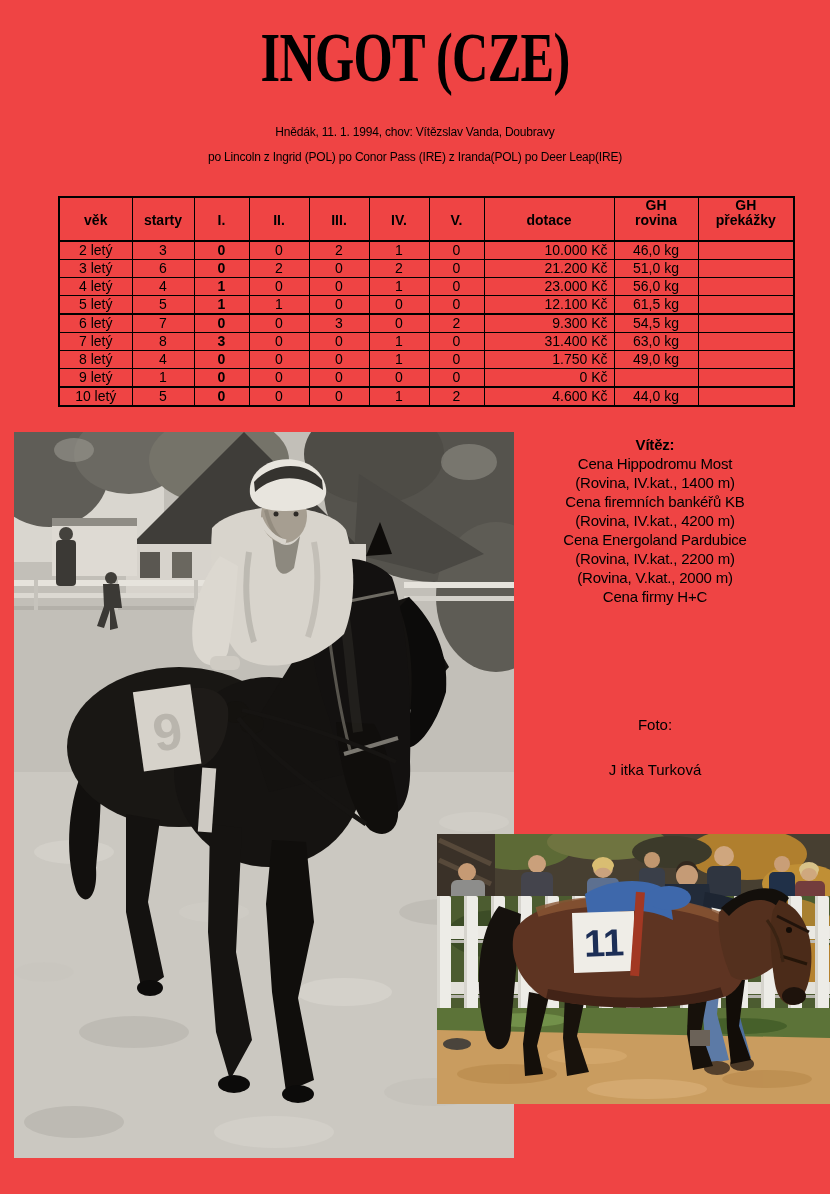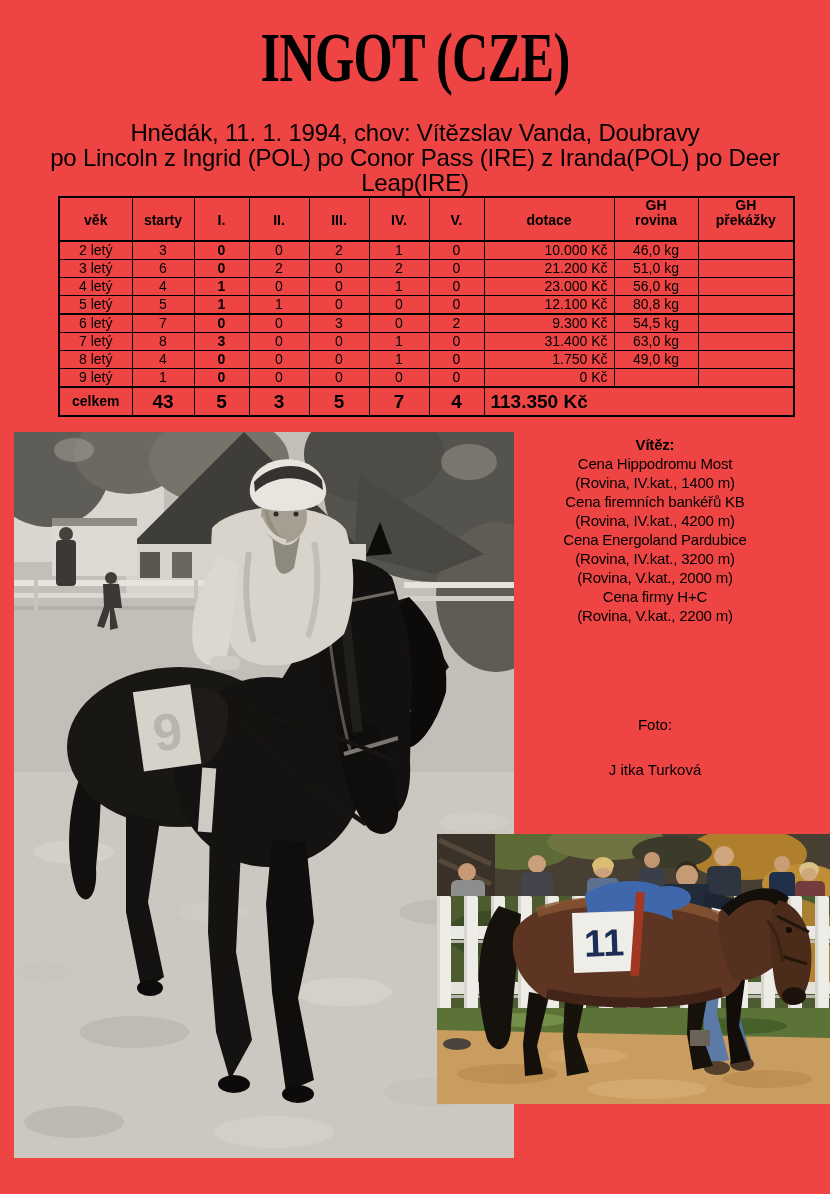--- a/index.html
+++ b/index.html
@@ -5,21 +5,21 @@
   html,body{margin:0;padding:0;background:#ffffff;}
   .page{position:relative;width:830px;height:1194px;background:#ef4444;overflow:hidden;
         font-family:"Liberation Sans","DejaVu Sans",sans-serif;color:#000;}
 
   
   .title{position:absolute;top:20px;left:0;width:830px;text-align:center;
          font-family:"Liberation Serif","DejaVu Serif",serif;font-weight:bold;
          font-size:70px;line-height:76px;transform:scaleX(.72);transform-origin:center;
          letter-spacing:-1px;}
   .subtitle{position:absolute;top:120px;left:0;width:830px;text-align:center;
-            font-size:24px;line-height:25px;letter-spacing:-.2px;}
+            font-size:12px;line-height:25px;letter-spacing:-.2px;}
 
   
   table.record{position:absolute;left:58px;top:196px;width:735px;border-collapse:collapse;
                table-layout:fixed;border:2px solid #000;}
   table.record th,table.record td{border:1px solid #000;padding:0;overflow:hidden;}
   table.record th{height:30px;vertical-align:bottom;text-align:center;font-weight:bold;
                   font-size:14px;line-height:15px;white-space:pre-line;padding-bottom:12px;}
   table.record thead th{border-bottom:2px solid #000;}
   table.record tbody td{height:17px;font-size:14px;line-height:17px;text-align:center;}
   table.record td.b{font-weight:bold;}
@@ -122,21 +122,21 @@
         </tr>
         <tr>
           <td>5 letý</td>
           <td>5</td>
           <td class="b">1</td>
           <td>1</td>
           <td>0</td>
           <td>0</td>
           <td>0</td>
           <td class="money">12.100 Kč</td>
-          <td>80,8 kg</td>
+          <td>61,5 kg</td>
           <td></td>
         </tr>
         <tr class="thick">
           <td>6 letý</td>
           <td>7</td>
           <td class="b">0</td>
           <td>0</td>
           <td>3</td>
           <td>0</td>
           <td>2</td>
@@ -173,29 +173,31 @@
           <td>1</td>
           <td class="b">0</td>
           <td>0</td>
           <td>0</td>
           <td>0</td>
           <td>0</td>
           <td class="money">0 Kč</td>
           <td></td>
           <td></td>
         </tr>
-        <tr class="total">
-          <td class="tlabel">celkem</td>
-          <td class="big">43</td>
-          <td class="big">5</td>
-          <td class="big">3</td>
-          <td class="big">5</td>
-          <td class="big">7</td>
-          <td class="big">4</td>
-          <td colspan="3" class="tmoney">113.350 Kč</td>
+        <tr class="thick">
+          <td>10 letý</td>
+          <td>5</td>
+          <td class="b">0</td>
+          <td>0</td>
+          <td>0</td>
+          <td>1</td>
+          <td>2</td>
+          <td class="money">4.600 Kč</td>
+          <td>44,0 kg</td>
+          <td></td>
         </tr>
       </tbody>
   </table>
 
   <svg class="photo-bw" viewBox="0 0 500 726" width="500" height="726" preserveAspectRatio="none">
     <rect width="500" height="726" fill="#cbc8c1"></rect>
     <rect width="500" height="340" fill="#c2bfb8"></rect>
     <rect x="0" y="0" width="150" height="130" fill="#d9d6cf"></rect>
     <g>
       <ellipse cx="35" cy="40" rx="60" ry="55" fill="#5f5d57"></ellipse>
@@ -294,24 +296,23 @@
   </svg>
 
   <div class="winners">
     <div class="head">Vítěz:</div>
     <div id="winners-list">
         <div>Cena Hippodromu Most</div>
         <div>(Rovina, IV.kat., 1400 m)</div>
         <div>Cena firemních bankéřů KB</div>
         <div>(Rovina, IV.kat., 4200 m)</div>
         <div>Cena Energoland Pardubice</div>
-        <div>(Rovina, IV.kat., 3200 m)</div>
+        <div>(Rovina, IV.kat., 2200 m)</div>
         <div>(Rovina, V.kat., 2000 m)</div>
         <div>Cena firmy H+C</div>
-        <div>(Rovina, V.kat., 2200 m)</div>
       </div>
   </div>
 
   <div class="credit">
     <div>Foto:</div>
     <div class="name">J itka Turková</div>
   </div>
 
   <svg class="photo-color" viewBox="0 0 393 270" width="393" height="270" preserveAspectRatio="none">
     <rect width="393" height="270" fill="#58683a"></rect>

